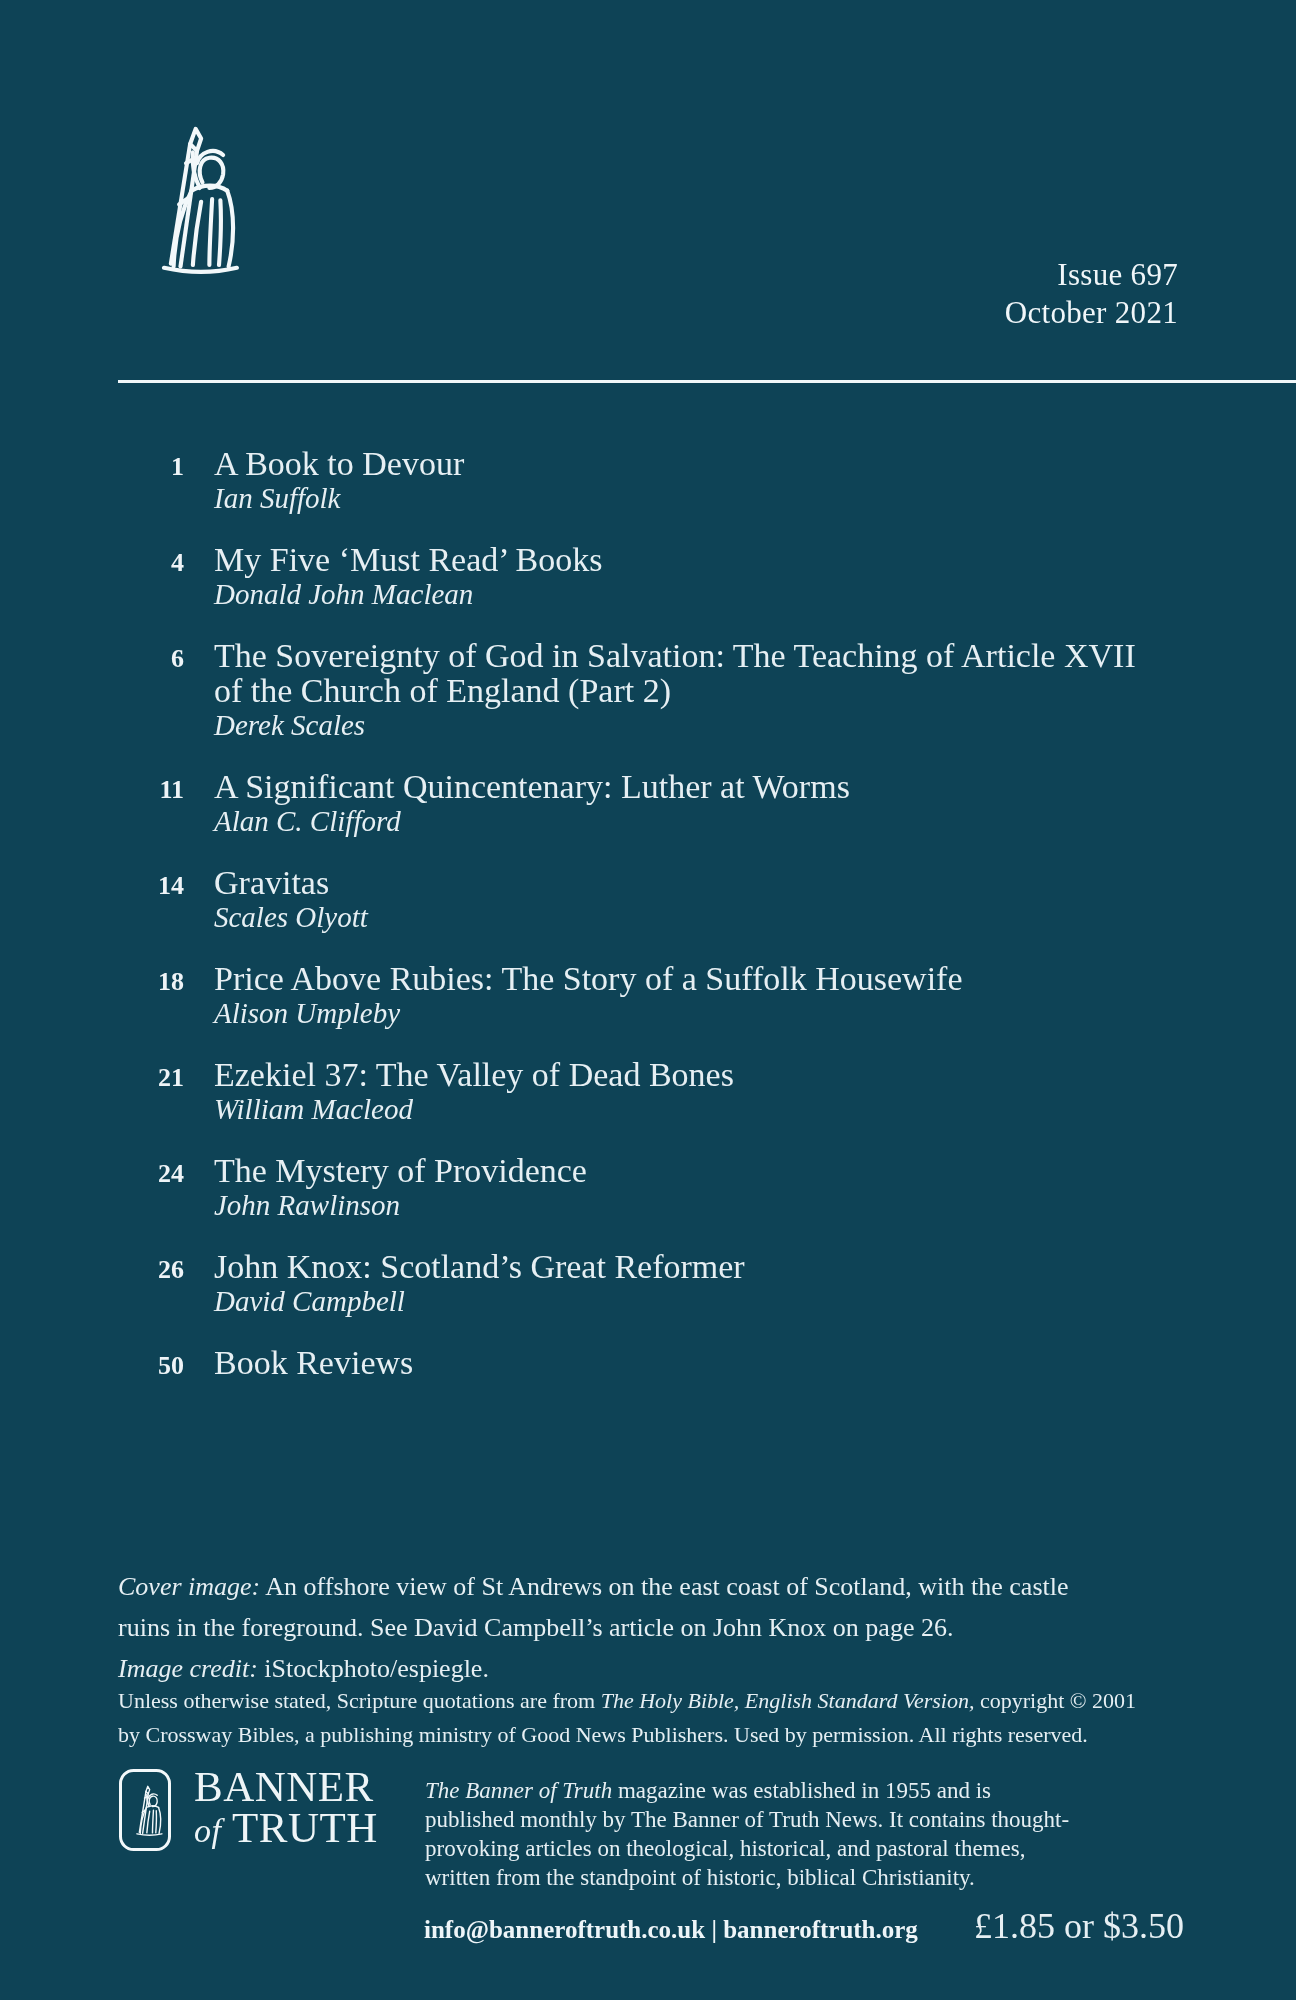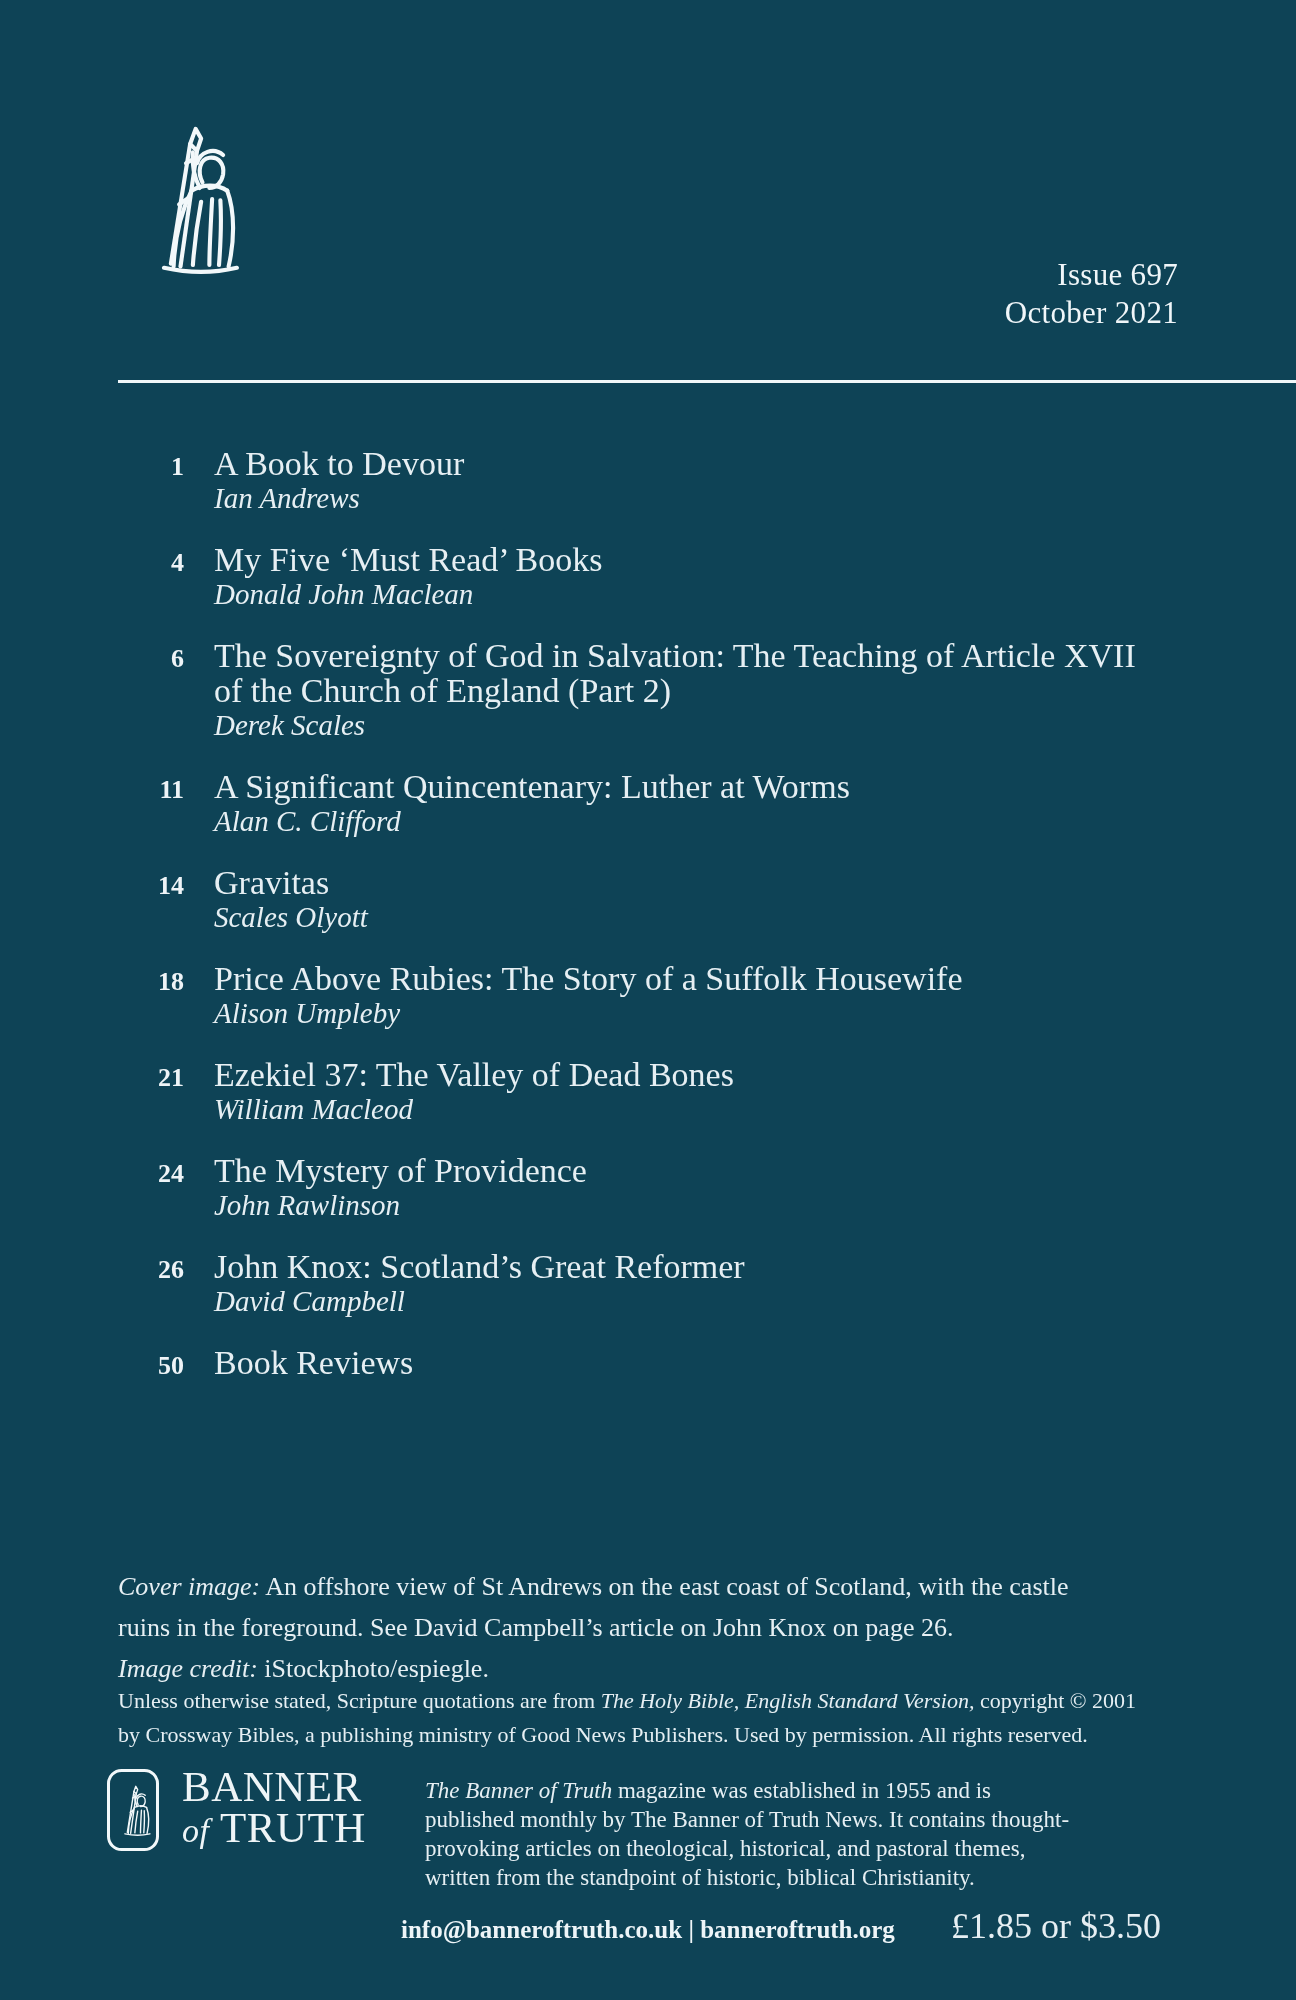--- a/index.html
+++ b/index.html
@@ -36,30 +36,30 @@
   .author:empty{display:none;}
 
   .it{font-style:italic;}
 
   
   .covernote{position:absolute;left:118px;top:1566px;font-size:26px;line-height:41px;white-space:nowrap;}
   
   .scripture{position:absolute;left:118px;top:1684px;font-size:22px;line-height:34px;white-space:nowrap;}
 
   
-  .brand{position:absolute;left:106px;top:1768px;display:flex;align-items:flex-start;}
+  .brand{position:absolute;left:118px;top:1768px;display:flex;align-items:flex-start;}
   .brand-icon{width:54px;height:84px;flex:0 0 54px;}
   .wordmark{margin-left:22px;color:#eef5f7;font-size:43px;line-height:41px;letter-spacing:0.5px;margin-top:-2px;}
   .wm2 .of{font-size:34px;}
 
   
   .about{position:absolute;left:425px;top:1776px;font-size:23px;line-height:29px;white-space:nowrap;}
 
   
-  .contact{position:absolute;left:401px;top:1905px;width:760px;display:flex;justify-content:space-between;align-items:baseline;}
+  .contact{position:absolute;left:424px;top:1905px;width:760px;display:flex;justify-content:space-between;align-items:baseline;}
   .email-line{font-weight:bold;font-size:25px;white-space:nowrap;color:#eef5f8;}
   .price{font-size:36px;white-space:nowrap;}
 </style>
 </head>
 <body style="background: rgb(14, 67, 86);">
 
 <svg class="defs" aria-hidden="true">
   <g id="statue-sym" fill="none" stroke="#f2f8fa" stroke-width="3" stroke-linecap="round" stroke-linejoin="round">
     <path d="M39 103 L53 16"></path>
     <path d="M46 105 L58 21"></path>
@@ -90,21 +90,21 @@
     <div>October 2021</div>
   </div>
 
   <div class="rule"></div>
 
   <div class="toc">
     <div class="entry">
       <div class="num">1</div>
       <div class="txt">
         <div class="title">A Book to Devour</div>
-        <div class="author">Ian Andrews</div>
+        <div class="author">Ian Suffolk</div>
       </div>
     </div>
     <div class="entry">
       <div class="num">4</div>
       <div class="txt">
         <div class="title">My Five ‘Must Read’ Books</div>
         <div class="author">Donald John Maclean</div>
       </div>
     </div>
     <div class="entry">

